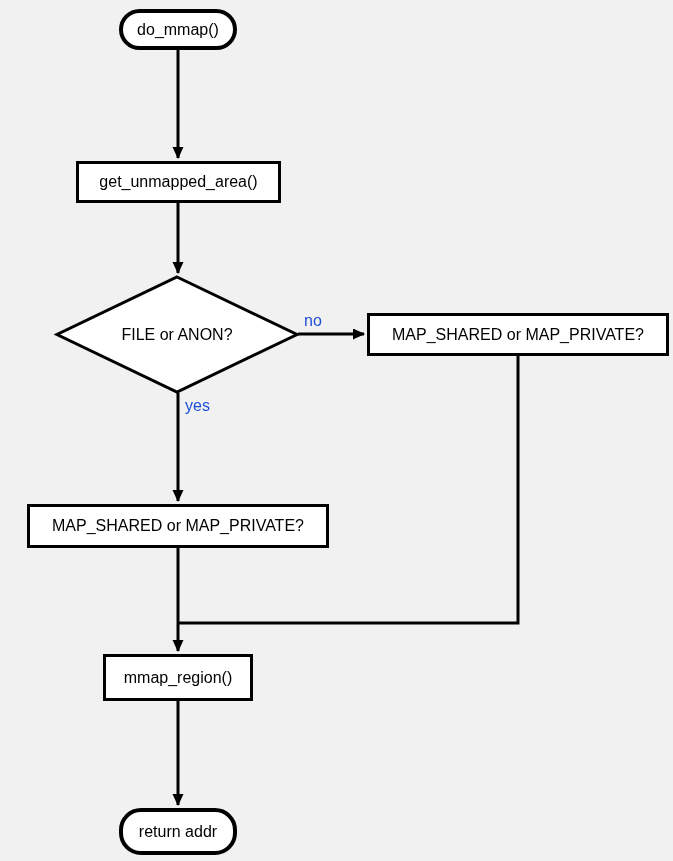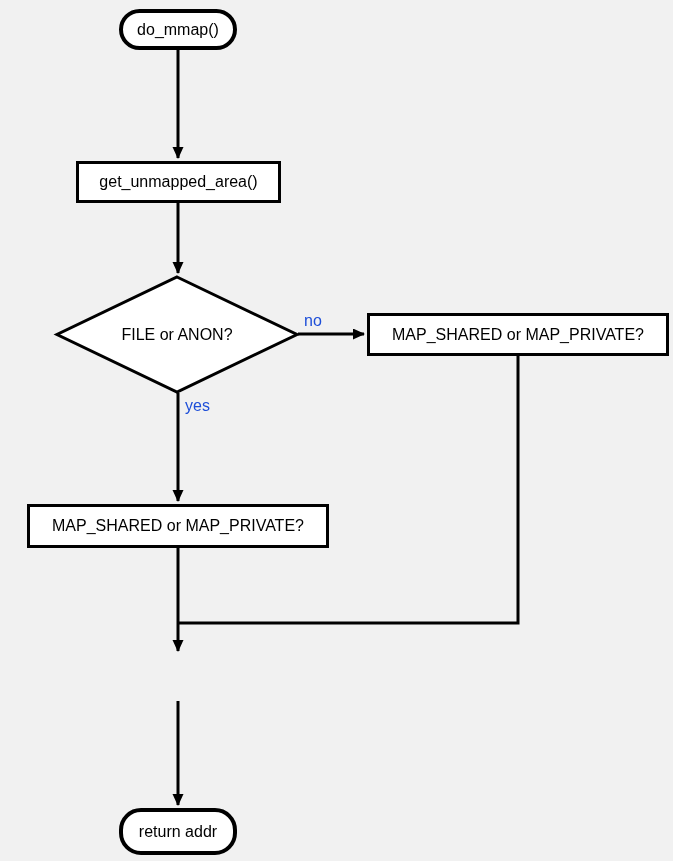--- a/index.html
+++ b/index.html
@@ -102,18 +102,21 @@
   <div class="edge-label" style="left:185px; top:380px;margin-top:17px;">yes</div>
 
   <div class="node" style="left:367px; top:313px; width:302px; height:43px;">
     <span>MAP_SHARED or MAP_PRIVATE?</span>
   </div>
 
   <div class="node" style="left:27px; top:504px; width:302px; height:44px;">
     <span>MAP_SHARED or MAP_PRIVATE?</span>
   </div>
 
+  <div class="node" style="left:103px; top:654px; width:150px; height:47px;">
+    <span>mmap_region()</span>
+  </div>
 
   <div class="node terminator" style="left:119px; top:808px; width:118px; height:47px;align-items:center;">
     <span>return addr</span>
   </div>
 
 </div>
 
 </body></html>

